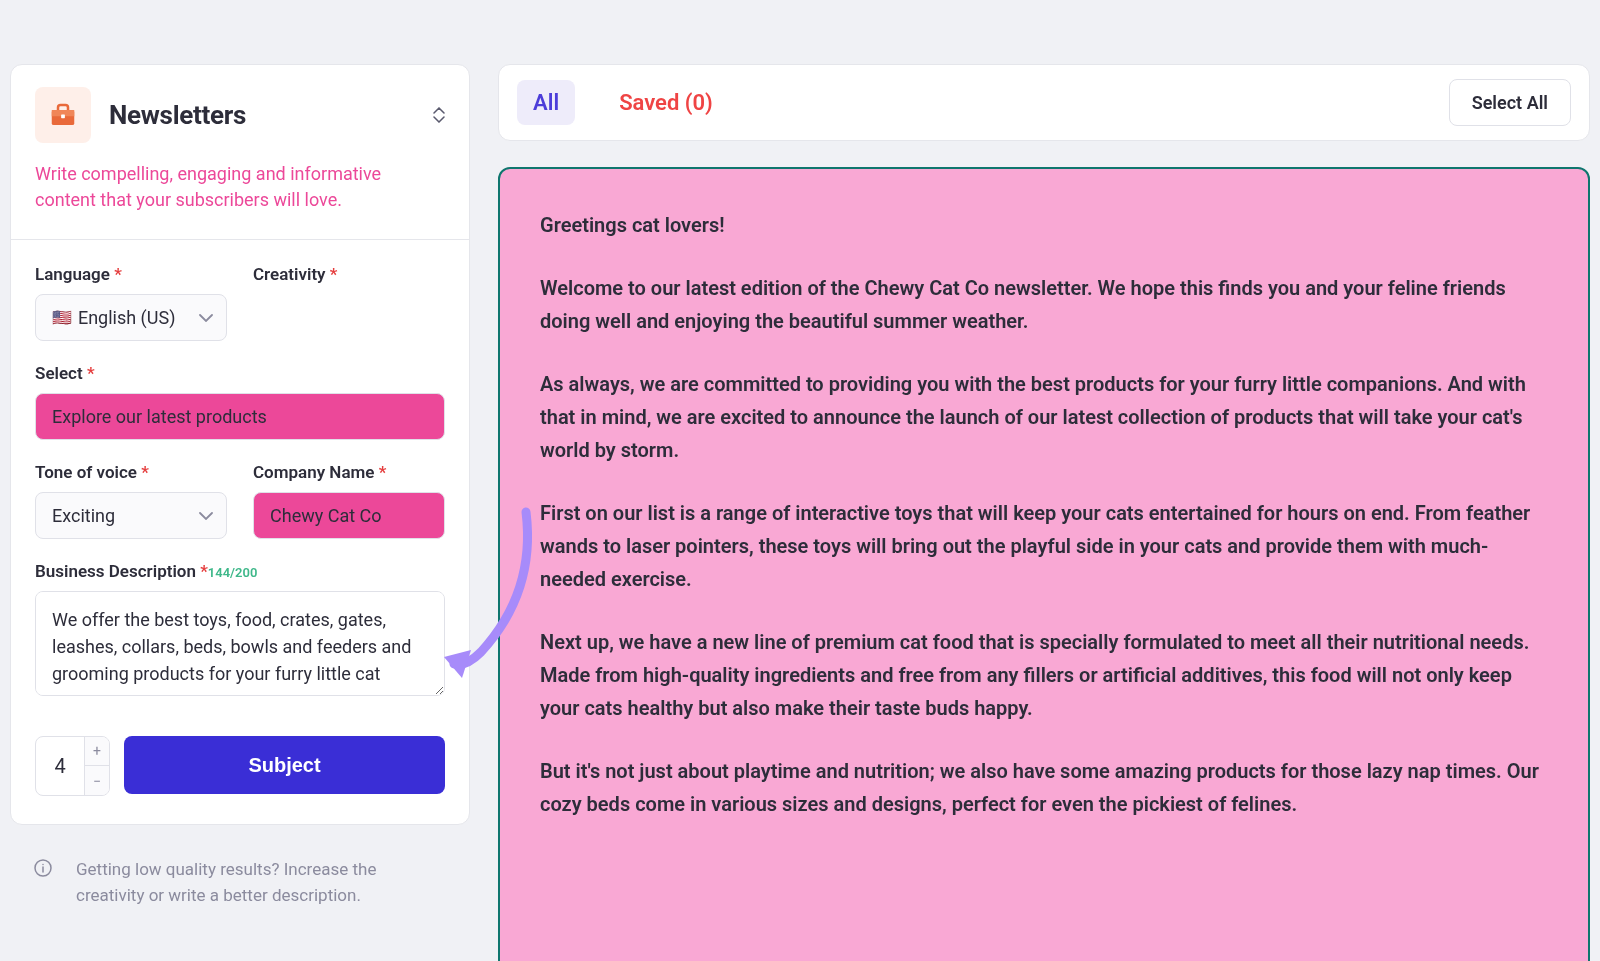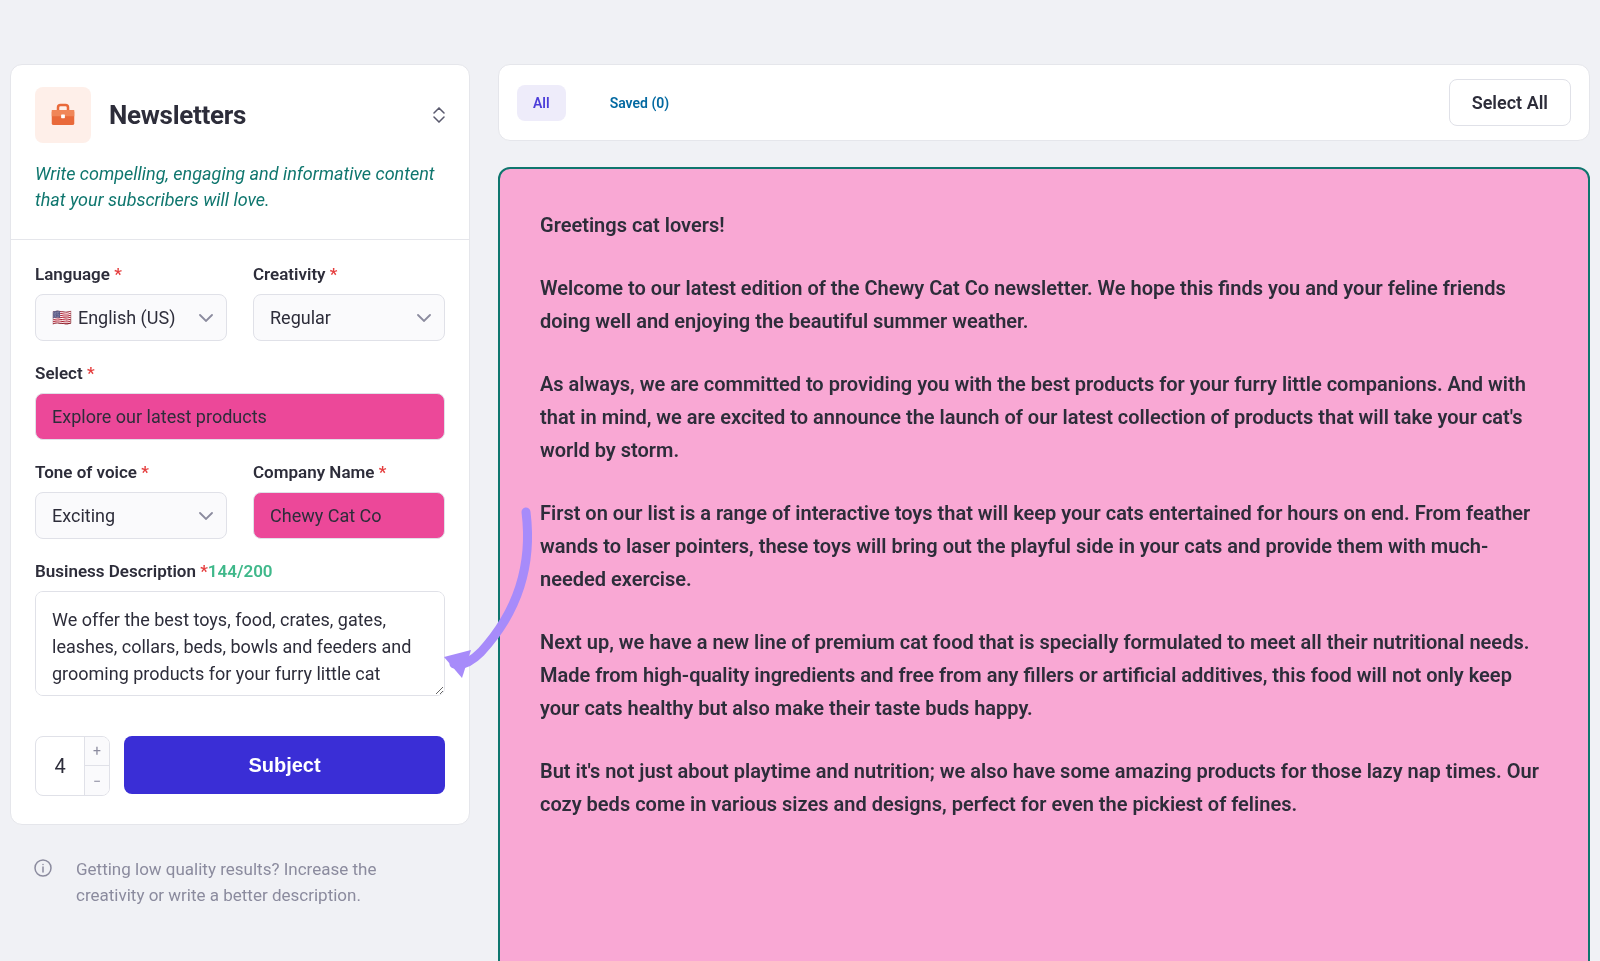--- a/index.html
+++ b/index.html
@@ -71,24 +71,23 @@
       gap: 2px;
       color: #5a5a6e;
       cursor: pointer;
     }
     .sort-arrows svg {
       width: 12px;
       height: 7px;
     }
     .header-desc {
       margin-top: 18px;
-      color: #0f766e;
+      color: #ec4899;
       font-size: 18px;
       line-height: 1.45;
-      font-style: italic;
     }
     .form-section {
       padding: 24px 24px 28px 24px;
     }
     .form-row {
       display: flex;
       gap: 26px;
       margin-bottom: 22px;
       justify-content: space-between;
     }
@@ -162,21 +161,21 @@
       line-height: 1.5;
     }
     .label-row {
       display: flex;
       justify-content: flex-start;
       align-items: baseline;
       margin-bottom: 10px;
     }
     .char-count {
       color: #3fb88a;
-      font-size: 17px;
+      font-size: 13px;
       font-weight: 600;
     }
     .generate-row {
       display: flex;
       gap: 14px;
       margin-top: 36px;
     }
     .number-stepper {
       display: flex;
       border: 1px solid #e0e1e8;
@@ -254,33 +253,33 @@
       justify-content: space-between;
     }
     .tabs {
       display: flex;
       gap: 28px;
       align-items: center;
     }
     .tab {
       padding: 10px 16px;
       border-radius: 8px;
-      font-size: 14px;
+      font-size: 22px;
       font-weight: 600;
       cursor: pointer;
       border: none;
       background: transparent;
       font-family: inherit;
     }
     .tab-active {
       background: #eeecfa;
       color: #4c3dd9;
     }
     .tab-inactive {
-      color: #0369a1;
+      color: #ef4444;
     }
     .select-all-btn {
       padding: 12px 22px;
       border: 1px solid #e0e1e8;
       border-radius: 8px;
       background: #fff;
       font-size: 18px;
       font-weight: 600;
       color: #2d2d3a;
       cursor: pointer;
@@ -356,30 +355,20 @@
               </div>
               <span class="chevron">
                 <svg viewBox="0 0 14 8">
                     <path d="M1 1l6 6 6-6" stroke="currentColor" stroke-width="1.8" fill="none" stroke-linecap="round"></path>
                   </svg>
               </span>
             </div>
           </div>
           <div class="form-col">
             <label class="field-label"><span>Creativity</span> <span class="required">*</span></label>
-            <div class="select-wrap">
-              <div class="select-box">
-                <span>Regular</span>
-              </div>
-              <span class="chevron">
-                <svg viewBox="0 0 14 8">
-                    <path d="M1 1l6 6 6-6" stroke="currentColor" stroke-width="1.8" fill="none" stroke-linecap="round"></path>
-                  </svg>
-              </span>
-            </div>
           </div>
         </div>
 
         <div class="form-row">
           <div class="form-col">
             <label class="field-label"><span>Select</span> <span class="required">*</span></label>
             <input class="text-input" type="text" value="Explore our latest products" style="">
           </div>
         </div>
 

